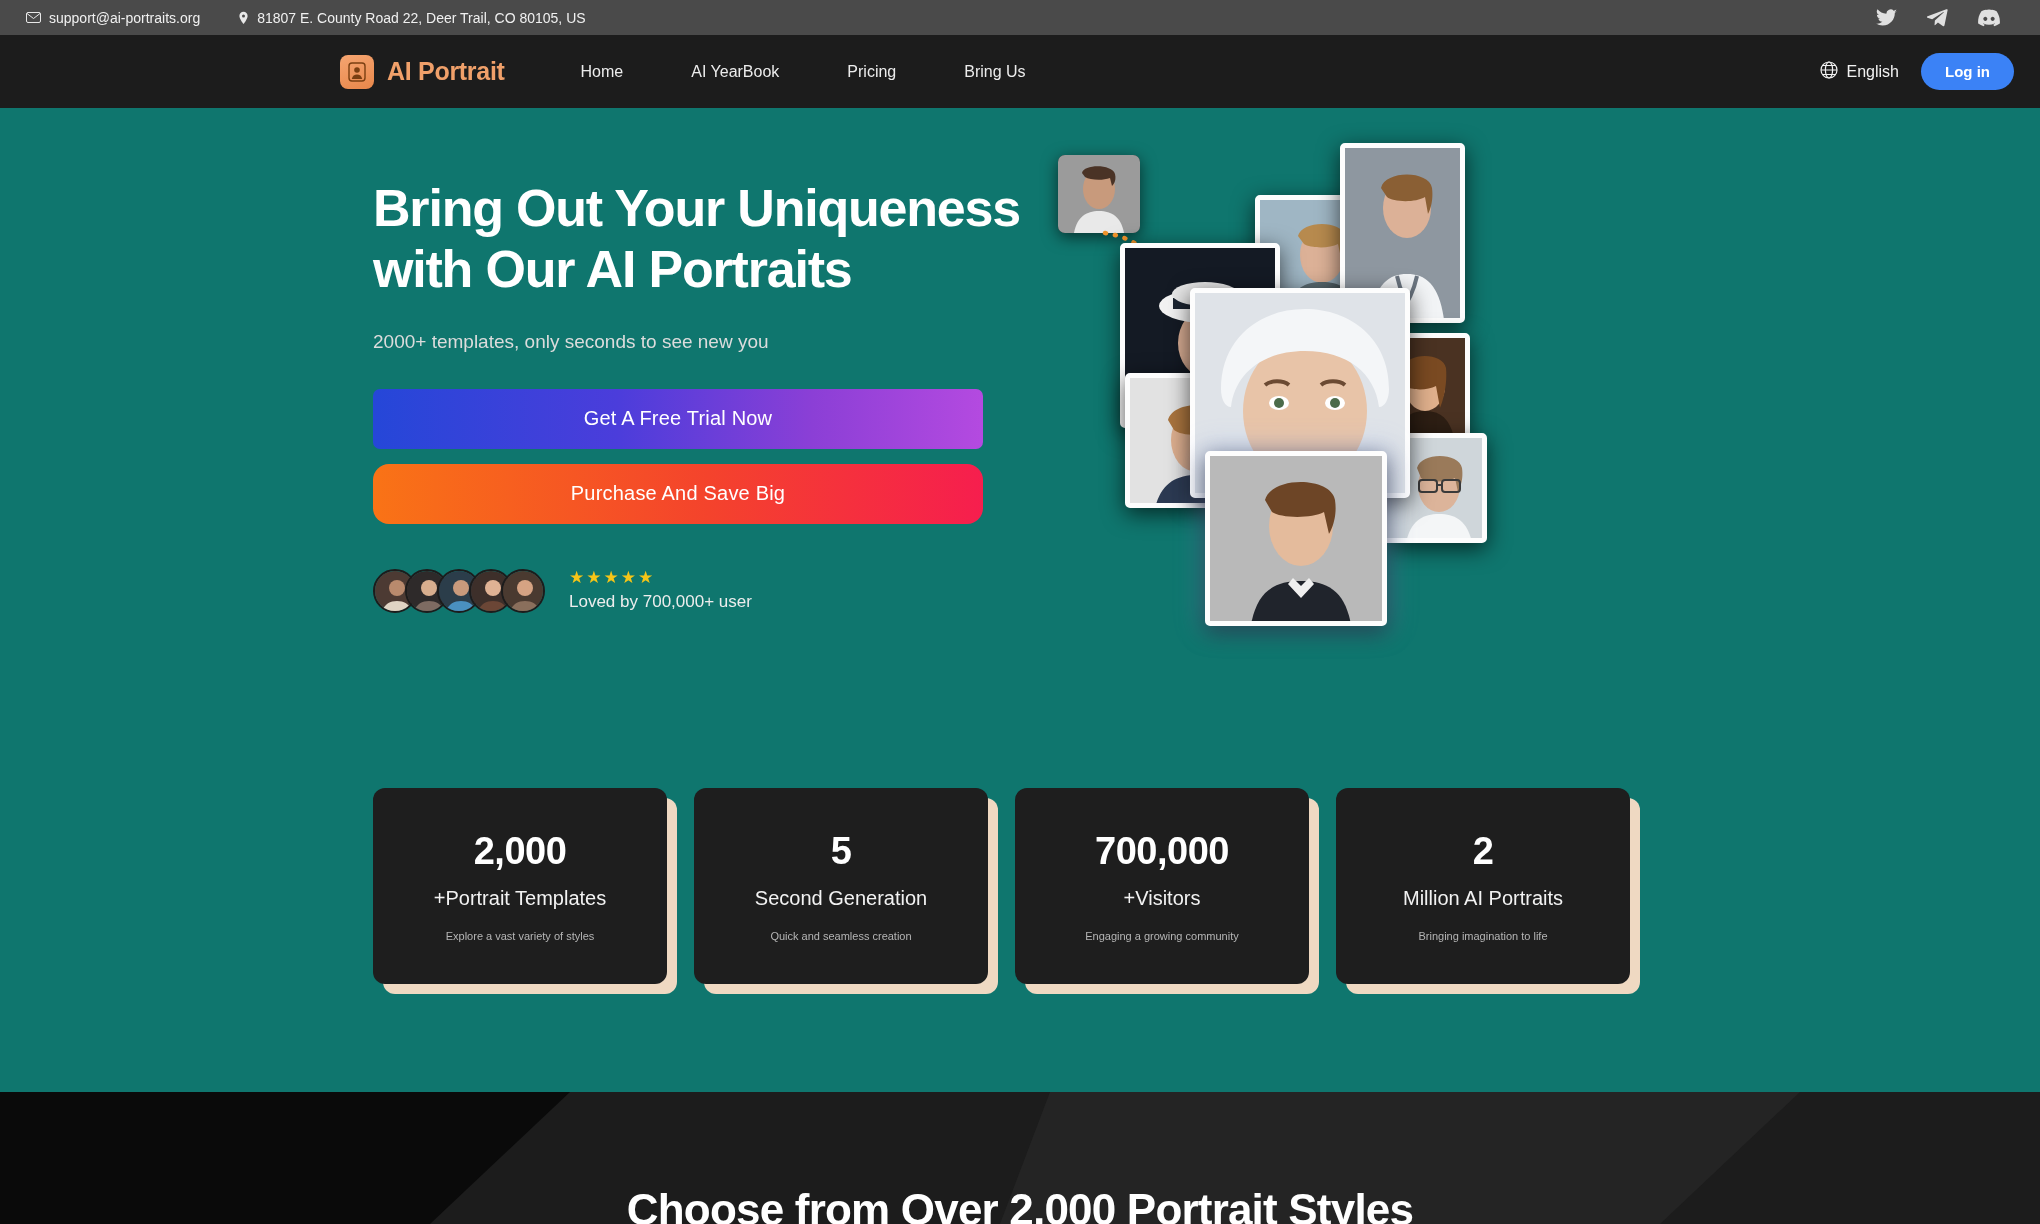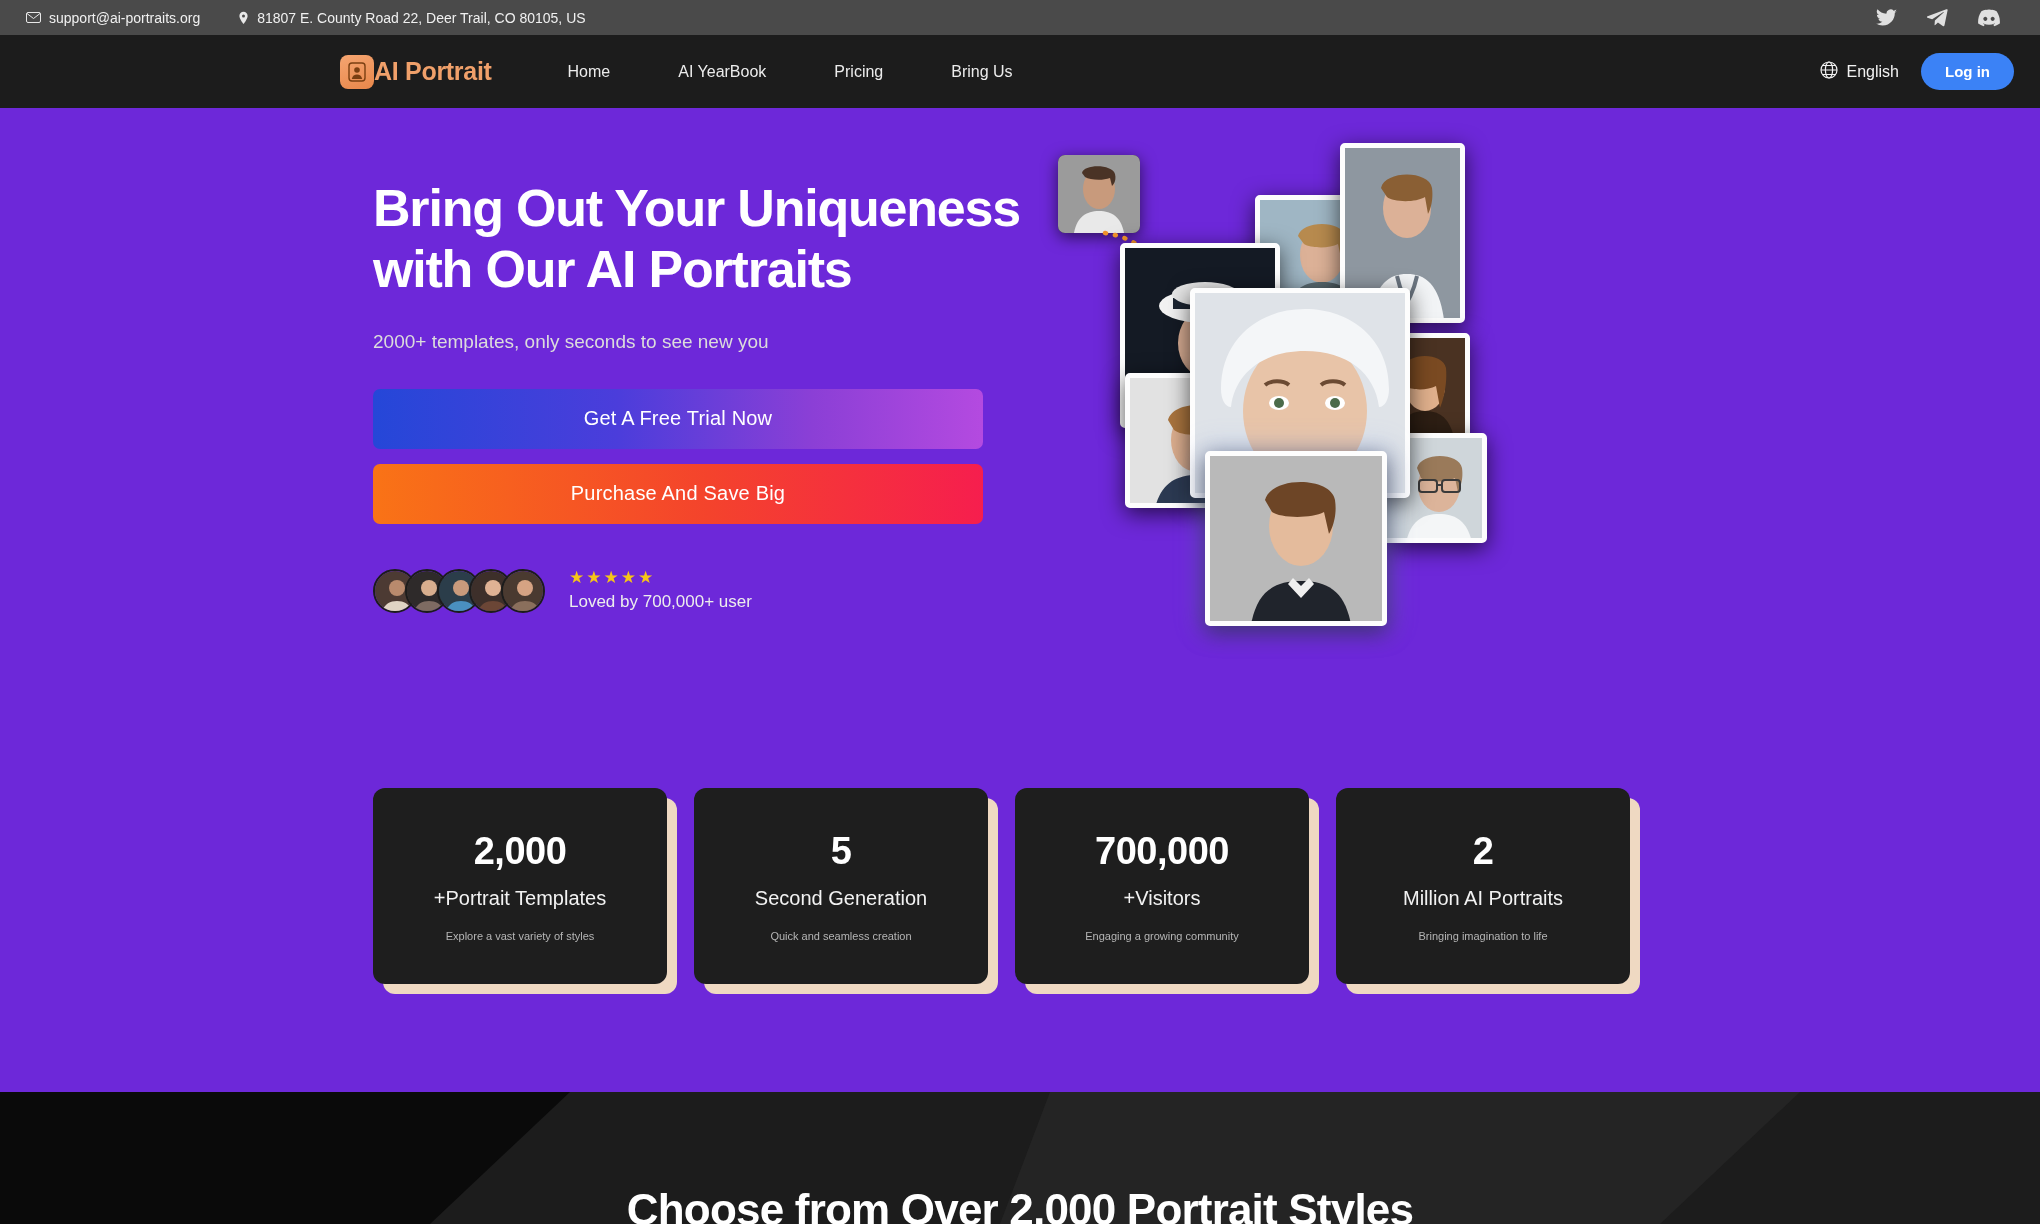--- a/index.html
+++ b/index.html
@@ -2,21 +2,21 @@
 <html><head>
 <meta charset="utf-8">
 <style>
   * { box-sizing: border-box; margin: 0; padding: 0; }
   html, body {
     width: 2040px; height: 1224px;
     background: #141414;
     font-family: "Liberation Sans", sans-serif;
     overflow: hidden;
   }
-  .page { position: relative; width: 2040px; height: 1224px; background: #6d28d9; overflow: hidden; }
+  .page { position: relative; width: 2040px; height: 1224px; background: #0f766e; overflow: hidden; }
 
   
   .topbar {
     position: absolute; top: 0; left: 0; width: 2040px; height: 35px;
     background: #4a4a4a;
     display: flex; align-items: center;
     padding: 0 26px;
     font-size: 14px; color: #f0f0f0;
   }
   .tb-item { display: flex; align-items: center; gap: 8px; margin-right: 38px; white-space: nowrap; }
@@ -25,21 +25,21 @@
   .tb-socials { display: flex; align-items: center; gap: 30px; margin-right: 14px; }
   .tb-socials svg { display: block; opacity: .92; }
 
   
   .header {
     position: absolute; top: 35px; left: 0; width: 2040px; height: 73px;
     background: #1c1c1c;
     display: flex; align-items: center;
     padding: 0 26px 0 0;
   }
-  .brand { display: flex; align-items: center; margin-left: 340px; }
+  .brand { display: flex; align-items: center; gap: 13px; margin-left: 340px; }
   .brand-mark {
     width: 34px; height: 34px; border-radius: 8px;
     background: linear-gradient(160deg,#f5a571,#e8874a);
     display: flex; align-items: center; justify-content: center;
   }
   .brand-name { font-size: 25px; font-weight: bold; color: #f0a06a; letter-spacing: -.3px; }
   .nav { display: flex; align-items: flex-start; gap: 0; margin-left: 42px; }
   .nav a {
     color: #ececec; font-size: 16px; text-decoration: none;
     padding: 10px 34px; white-space: nowrap;
@@ -60,21 +60,21 @@
     letter-spacing: -1.2px;
   }
   .subhead { margin-top: 30px; font-size: 19px; color: #dcdcdc; }
   .cta {
     display: block; width: 610px; height: 60px; margin-top: 36px;
     border: none; border-radius: 7px; cursor: pointer;
     font-family: inherit; font-size: 20px; font-weight: normal; color: #fff;
     letter-spacing: .2px;
   }
   .cta-primary { background: linear-gradient(90deg,#2547d8 0%,#4b3ddb 40%,#8b3fd6 72%,#b44ae0 100%); }
-  .cta-secondary { margin-top: 15px; background: linear-gradient(90deg,#f97316 0%,#f4432c 55%,#f61e4e 100%); }
+  .cta-secondary { margin-top: 15px; background: linear-gradient(90deg,#f97316 0%,#f4432c 55%,#f61e4e 100%); border-radius: 16px; }
 
   .social-proof { display: flex; align-items: center; margin-top: 45px; }
   .avatars { display: flex; }
   .avatars .av {
     width: 44px; height: 44px; border-radius: 50%;
     border: 2px solid #1c1c1c; margin-left: -12px; overflow: hidden;
   }
   .avatars .av:first-child { margin-left: 0; }
   .proof-txt { margin-left: 24px; }
   .stars { font-size: 17px; color: #f5c518; letter-spacing: 2px; line-height: 1; }

